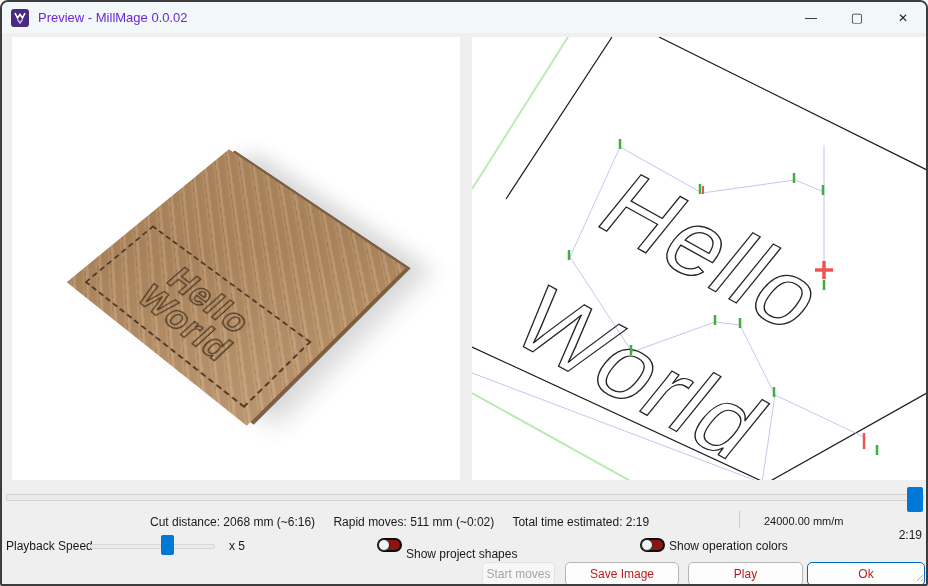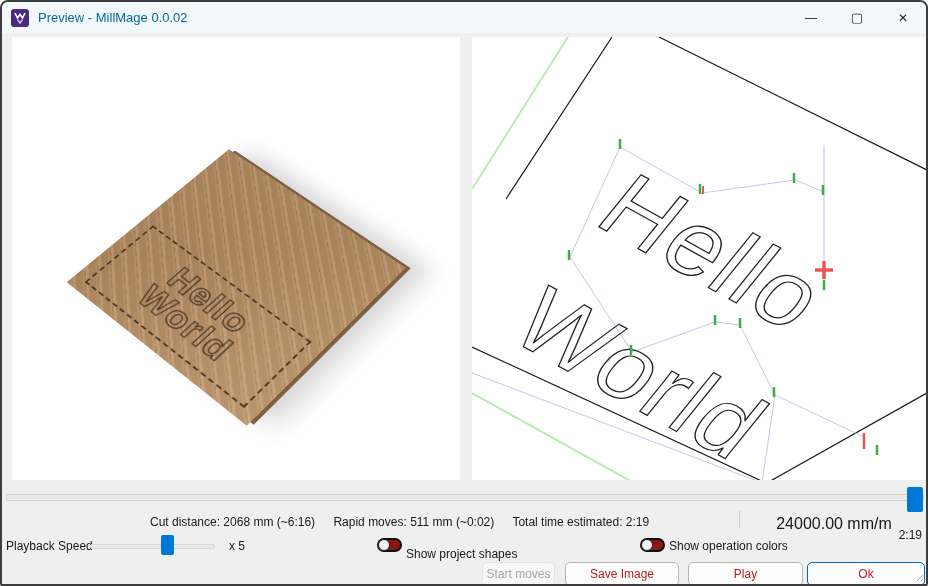--- a/index.html
+++ b/index.html
@@ -9,21 +9,21 @@
     border:2px solid #3c3c3c; border-radius:8px 8px 2px 2px;
     background:#efefef; overflow:hidden;
     font-family:"Liberation Sans", sans-serif; color:#1a1a1a;
   }
   
   .titlebar { position:absolute; left:0; top:0; right:0; height:31px;
     background:#f2f7fa; display:flex; align-items:center; padding-left:9px; }
   .app-icon { width:18px; height:18px; border-radius:3px; background:#4b2a82;
     display:flex; align-items:center; justify-content:center; flex:0 0 auto; }
   .app-icon svg { display:block; }
-  .title-text { margin-left:9px; font-size:13px; color:#0369a1; }
+  .title-text { margin-left:9px; font-size:13px; color:#6d28d9; }
   .win-controls { margin-left:auto; display:flex; height:100%; }
   .win-btn { width:46px; height:100%; display:flex; align-items:center;
     justify-content:center; font-size:12px; color:#222; }
   .win-btn.max { font-size:13px; }
   
   .panel-left { position:absolute; left:10px; top:35px; width:448px; height:443px;
     background:#ffffff; overflow:hidden; }
   .panel-right { position:absolute; left:470px; top:35px; width:455px; height:443px;
     background:#ffffff; overflow:hidden; }
   
@@ -55,21 +55,21 @@
   .groove { position:absolute; left:4px; top:492px; width:918px; height:7px;
     background:#eaeaea; border:1px solid #d2d2d2; border-radius:2px; }
   .progress-handle { position:absolute; left:905px; top:485px; width:16px; height:25px;
     border-radius:2px; }
   .status-line { position:absolute; left:148px; top:513px; font-size:12px;
     white-space:nowrap; }
   .status-line span { margin-right:15px; }
   .status-sep { position:absolute; left:737px; top:509px; width:1px; height:17px;
     background:#c9c9c9; }
   .feed-label { position:absolute; left:762px; top:513px; width:140px;
-    text-align:center; font-size:16px; }
+    text-align:left; font-size:11px; }
   .pb-label { position:absolute; left:4px; top:537px; font-size:12px; }
   .speed-groove { position:absolute; left:88px; top:542px; width:125px; height:5px;
     background:#eaeaea; border:1px solid #d6d6d6; border-radius:2px; }
   .speed-handle { position:absolute; left:159px; top:533px; width:13px; height:20px;
     border-radius:2px; }
   .speed-mult { position:absolute; left:227px; top:537px; font-size:12px; }
   .toggle { position:absolute; top:536px; width:25px; height:14px;
     border:2px solid #0a0a0a; border-radius:8px; }
   .toggle .knob { position:absolute; left:-1px; top:-1px; width:12px; height:12px;
     background:#f2f2f2; border:1px solid #222; border-radius:50%; }

